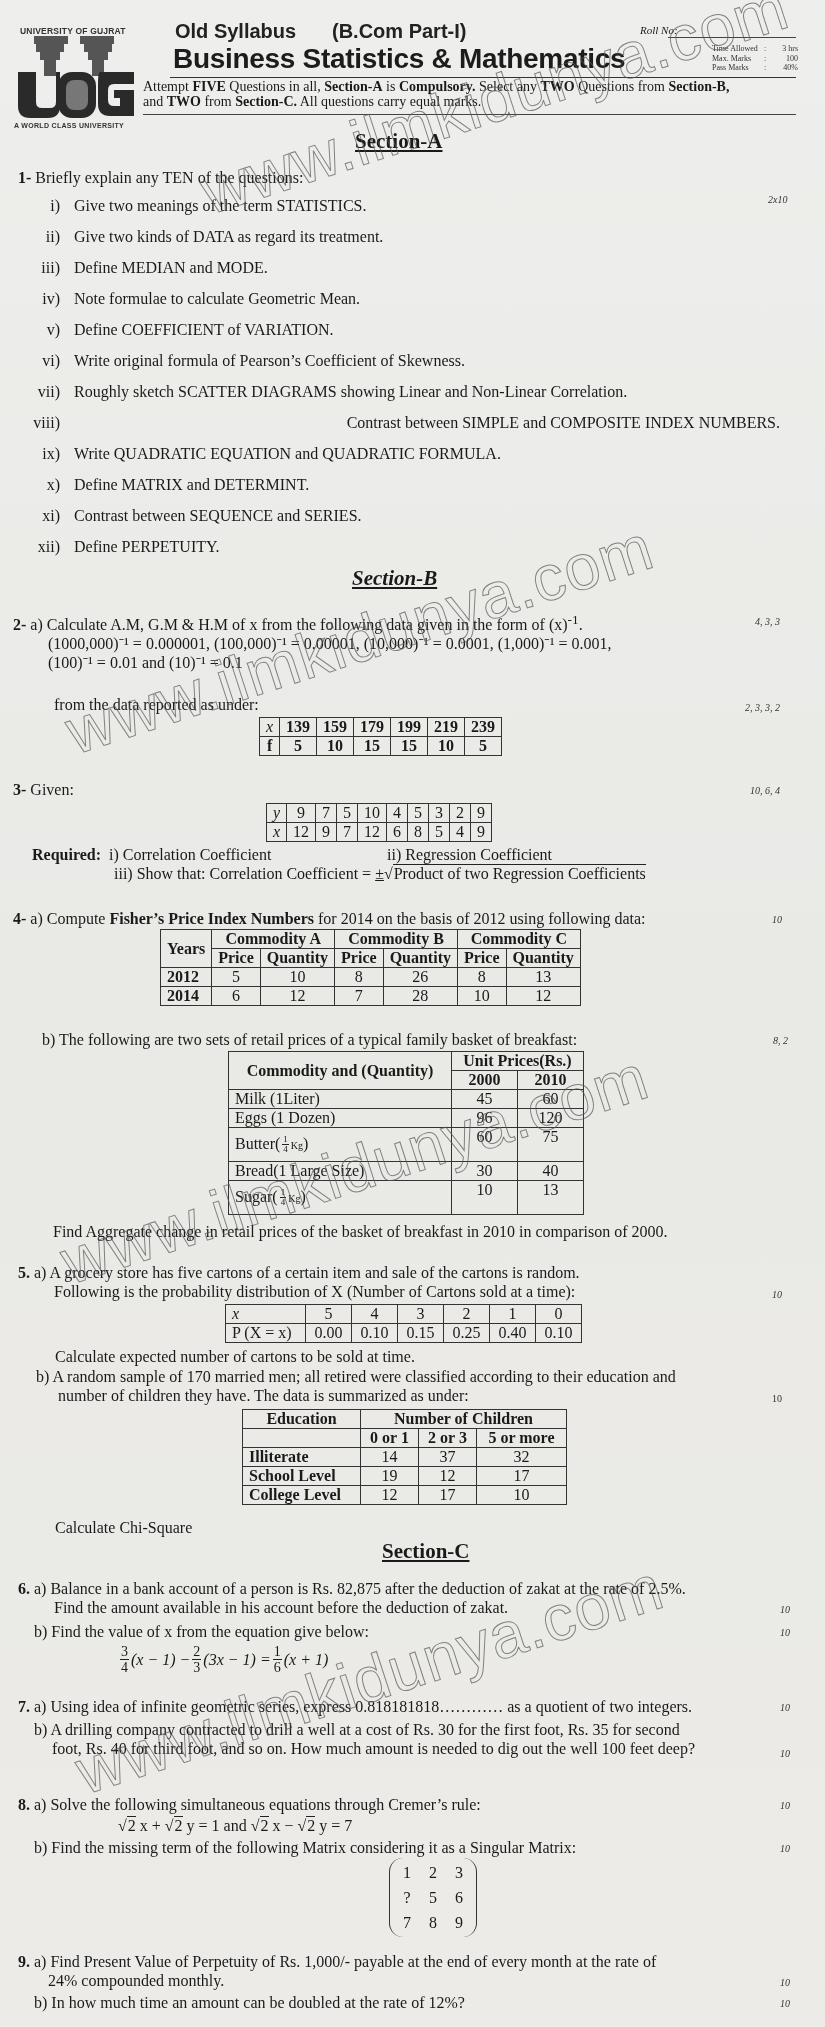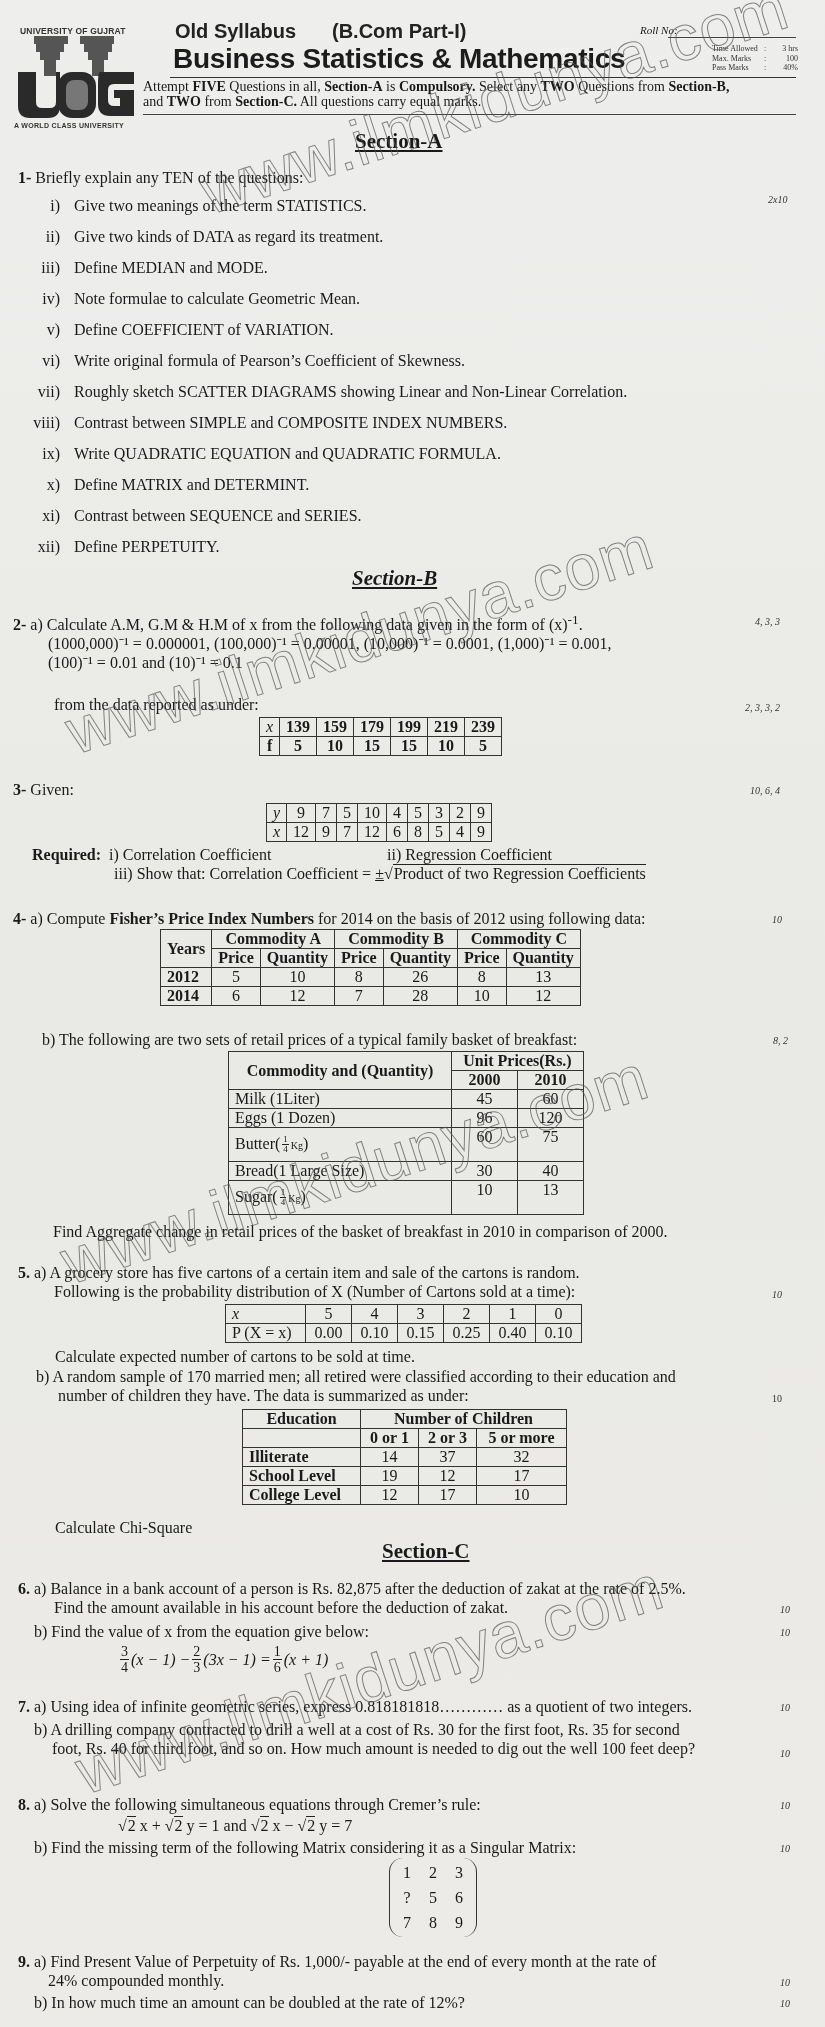--- a/index.html
+++ b/index.html
@@ -126,21 +126,21 @@
         <span>Define COEFFICIENT of VARIATION.</span>
       </div>
     <div class="list-item" style="height:31px;">
         <span class="num">vi)</span>
         <span>Write original formula of Pearson’s Coefficient of Skewness.</span>
       </div>
     <div class="list-item" style="height:31px;">
         <span class="num">vii)</span>
         <span>Roughly sketch SCATTER DIAGRAMS showing Linear and Non-Linear Correlation.</span>
       </div>
-    <div class="list-item" style="height:31px;">
+    <div class="list-item" style="height:31px;justify-content:space-between;">
         <span class="num">viii)</span>
         <span>Contrast between SIMPLE and COMPOSITE INDEX NUMBERS.</span>
       </div>
     <div class="list-item" style="height:31px;">
         <span class="num">ix)</span>
         <span>Write QUADRATIC EQUATION and QUADRATIC FORMULA.</span>
       </div>
     <div class="list-item" style="height:31px;">
         <span class="num">x)</span>
         <span>Define MATRIX and DETERMINT.</span>

